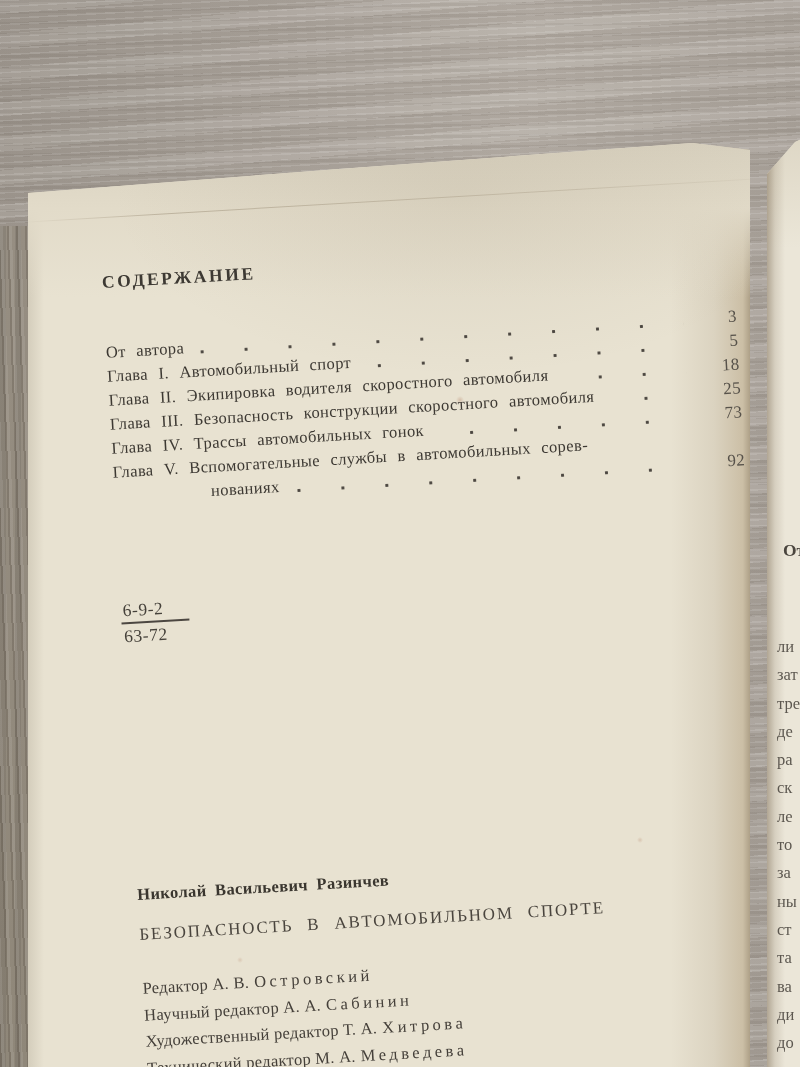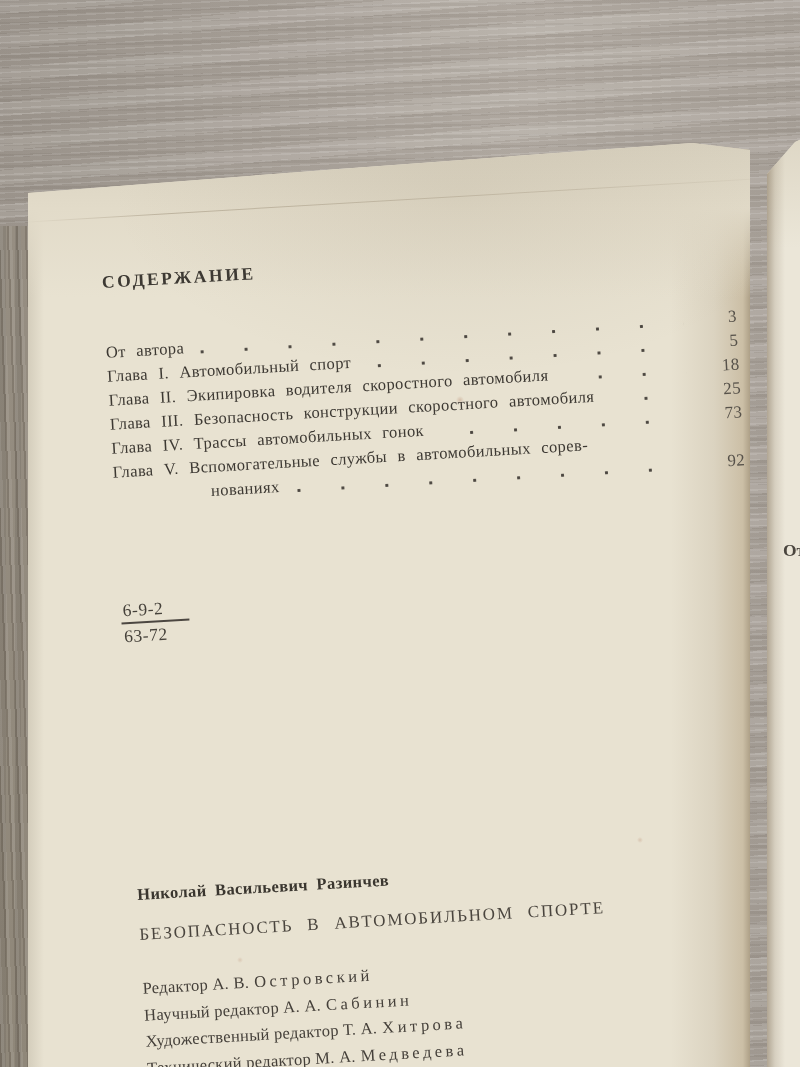--- a/index.html
+++ b/index.html
@@ -160,15 +160,32 @@
         </div>
         <div>
           <span>Технический редактор М. А.</span><span class="editor-name">Медведева</span>
         </div>
       </div>
     </div>
   </div>
 
   <div class="next-page">
     <div class="np-heading">От</div>
+    <div class="np-lines">
+      <div>ли</div>
+      <div>зат</div>
+      <div>тре</div>
+      <div>де</div>
+      <div>ра</div>
+      <div>ск</div>
+      <div>ле</div>
+      <div>то</div>
+      <div>за</div>
+      <div>ны</div>
+      <div>ст</div>
+      <div>та</div>
+      <div>ва</div>
+      <div>ди</div>
+      <div>до</div>
+    </div>
   </div>
 
 </div>
 
 </body></html>

